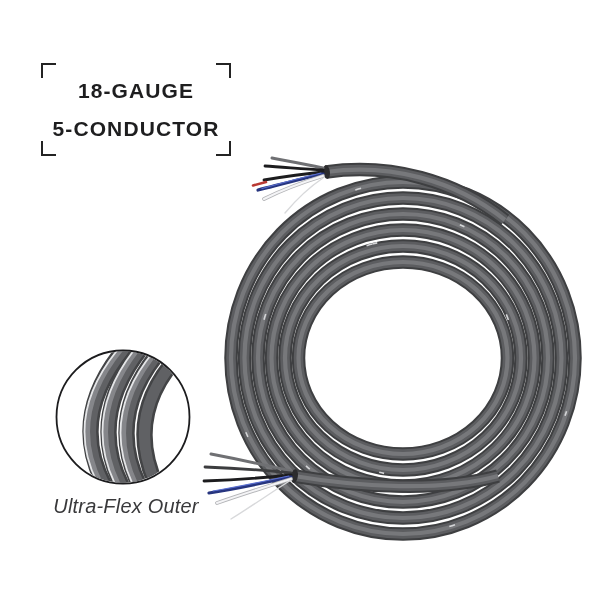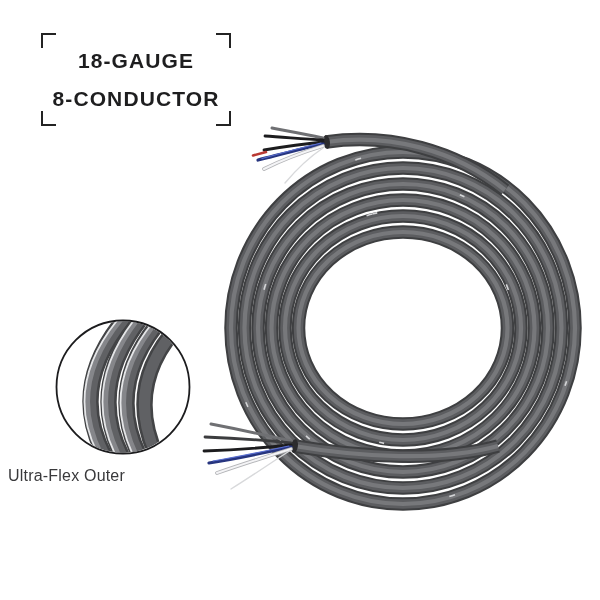--- a/index.html
+++ b/index.html
@@ -12,22 +12,22 @@
   .frame{position:absolute;left:41px;top:33px;width:190px;height:93px;}
   .bracket{position:absolute;width:13px;height:13px;}
   .bracket.tl{left:0;top:0;border-left:2.5px solid var(--bracket);border-top:2.5px solid var(--bracket);}
   .bracket.tr{right:0;top:0;border-right:2.5px solid var(--bracket);border-top:2.5px solid var(--bracket);}
   .bracket.bl{left:0;bottom:0;border-left:2.5px solid var(--bracket);border-bottom:2.5px solid var(--bracket);}
   .bracket.br{right:0;bottom:0;border-right:2.5px solid var(--bracket);border-bottom:2.5px solid var(--bracket);}
   .label-lines{position:absolute;inset:0;display:flex;flex-direction:column;align-items:center;justify-content:center;gap:14px;}
   .label-line{font-size:21px;font-weight:800;letter-spacing:1.1px;color:var(--label-text);white-space:nowrap;}
   
   .caption{
-    position:absolute;left:8px;top:463px;width:236px;
-    font-size:16px;line-height:26px;letter-spacing:.2px;color:var(--caption-text);
+    position:absolute;left:8px;top:463px;width:236px;text-align:center;
+    font-size:20px;line-height:26px;letter-spacing:.2px;color:var(--caption-text);font-style:italic;
   }
   
   svg.art{position:absolute;left:0;top:0;}
   .cbase{fill:none;stroke:var(--cable-dark);stroke-width:13.5;}
   .cmid{fill:none;stroke:var(--cable-mid);stroke-width:9.5;}
   .csheen{fill:none;stroke:var(--cable-sheen);stroke-width:4.2;}
   .cglint{fill:none;stroke:var(--cable-glint);stroke-width:1.6;stroke-dasharray:5 160 6 240 5 300 6 380;}
   .jbase{fill:none;stroke:var(--cable-dark);stroke-width:13.5;stroke-linecap:butt;}
   .jmid{fill:none;stroke:var(--cable-mid);stroke-width:9.5;stroke-linecap:butt;}
   .jsheen{fill:none;stroke:var(--cable-sheen);stroke-width:4.2;stroke-linecap:butt;}
@@ -43,21 +43,21 @@
   .w-faint{fill:none;stroke:var(--wire-faint);stroke-width:1.4;stroke-linecap:round;}
   .inset-ring{fill:#ffffff;stroke:var(--inset-border);stroke-width:1.8;}
   .sbase{fill:none;stroke:var(--inset-strand-dark);stroke-width:16;}
   .smid{fill:none;stroke:var(--inset-strand-mid);stroke-width:11;}
   .ssheen{fill:none;stroke:var(--inset-strand-sheen);stroke-width:5;}
   .shl{fill:none;stroke:var(--inset-strand-highlight);stroke-width:1.8;}
 </style>
 </head>
 <body>
 
-<div style="position:absolute;inset:0;">
+<div style="position:absolute;inset:0;margin-top:30px;">
 
   <svg class="art" width="600" height="600" viewBox="0 0 600 600">
 
     <g>
       <ellipse class="cbase" cx="403" cy="328" rx="172" ry="176"></ellipse>
       <ellipse class="cmid" cx="403" cy="328" rx="172" ry="176"></ellipse>
       <ellipse class="csheen" cx="403" cy="328" rx="172" ry="176"></ellipse>
       <ellipse class="cbase" cx="403" cy="328" rx="158.5" ry="160"></ellipse>
       <ellipse class="cmid" cx="403" cy="328" rx="158.5" ry="160"></ellipse>
       <ellipse class="csheen" cx="403" cy="328" rx="158.5" ry="160"></ellipse>
@@ -137,21 +137,21 @@
     </g>
   </svg>
 
   <div class="frame">
     <div class="bracket tl"></div>
     <div class="bracket tr"></div>
     <div class="bracket bl"></div>
     <div class="bracket br"></div>
     <div class="label-lines">
       <div class="label-line">18-GAUGE</div>
-      <div class="label-line">8-CONDUCTOR</div>
+      <div class="label-line">5-CONDUCTOR</div>
     </div>
   </div>
 
   <div class="caption">
     <div>Ultra-Flex Outer</div>
   </div>
 
 </div>
 
 </body></html>

